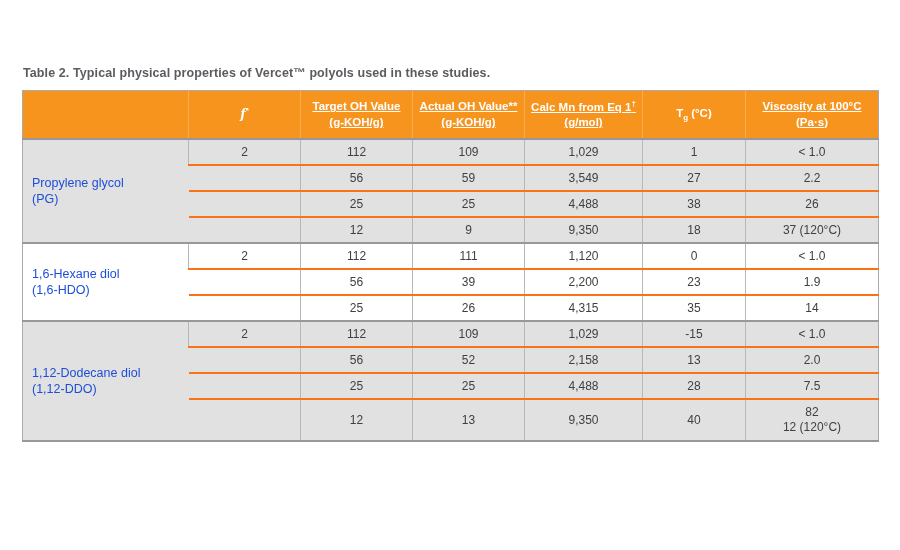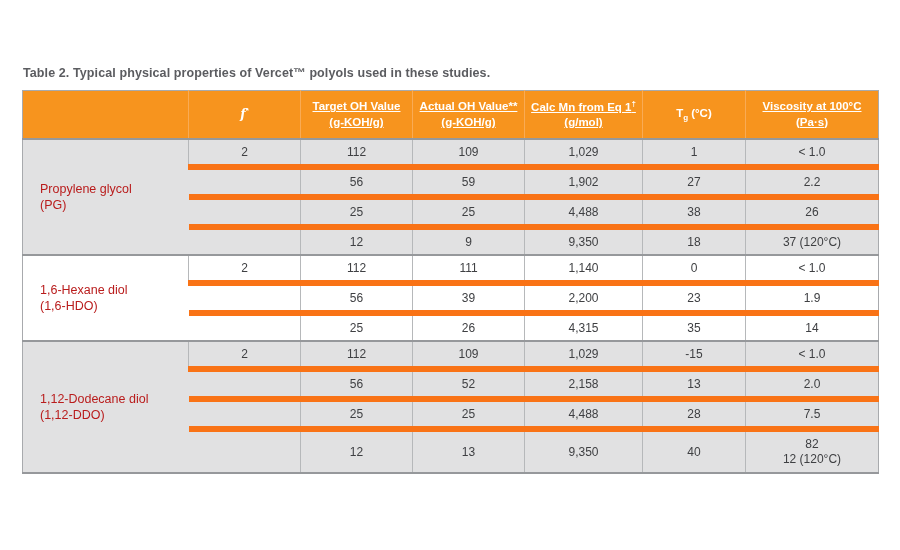--- a/index.html
+++ b/index.html
@@ -36,25 +36,25 @@
   .unit-gap{margin-left:3px;}
 
   
   tbody td{
     height:22px;text-align:center;vertical-align:middle;padding:1px 4px;
     border-left:1px solid #b6b8ba;
   }
   tbody td:first-child{border-left:none;}
   tbody.shaded td{background:#E1E1E2;}
   tbody.plain td{background:#ffffff;}
-  tbody tr.inner td{border-top:6px solid #f97316;}
+  tbody tr.inner td{border-top:2px solid #f97316;}
   tbody tr.group-first td{border-top:2px solid #96989b;}
   tbody tr.tall td{height:38px;}
   td.material-cell{
-    text-align:left;padding-left:17px;font-size:12.5px;color:#b91c1c;line-height:1.3;
+    text-align:left;padding-left:9px;font-size:12.5px;color:#1d4ed8;line-height:1.3;
   }
   .prewrap{white-space:pre-line;line-height:1.25;}
 
   
   .footnotes{
     position:absolute;left:22px;top:404px;width:848px;
     font-size:12.5px;color:#919396;line-height:16px;
   }
   .footnotes p{margin:0;}
 </style>
@@ -107,21 +107,21 @@
         <td>112</td>
         <td>109</td>
         <td>1,029</td>
         <td>1</td>
         <td class="prewrap">&lt; 1.0</td>
       </tr>
       <tr class="inner">
         <td></td>
         <td>56</td>
         <td>59</td>
-        <td>1,902</td>
+        <td>3,549</td>
         <td>27</td>
         <td class="prewrap">2.2</td>
       </tr>
       <tr class="inner">
         <td></td>
         <td>25</td>
         <td>25</td>
         <td>4,488</td>
         <td>38</td>
         <td class="prewrap">26</td>
@@ -136,21 +136,21 @@
       </tr>
     </tbody>
 
     <tbody class="plain">
       <tr class="group-first">
         <td class="material-cell prewrap" rowspan="3">1,6-Hexane diol
 (1,6-HDO)</td>
         <td>2</td>
         <td>112</td>
         <td>111</td>
-        <td>1,140</td>
+        <td>1,120</td>
         <td>0</td>
         <td class="prewrap">&lt; 1.0</td>
       </tr>
       <tr class="inner">
         <td></td>
         <td>56</td>
         <td>39</td>
         <td>2,200</td>
         <td>23</td>
         <td class="prewrap">1.9</td>

